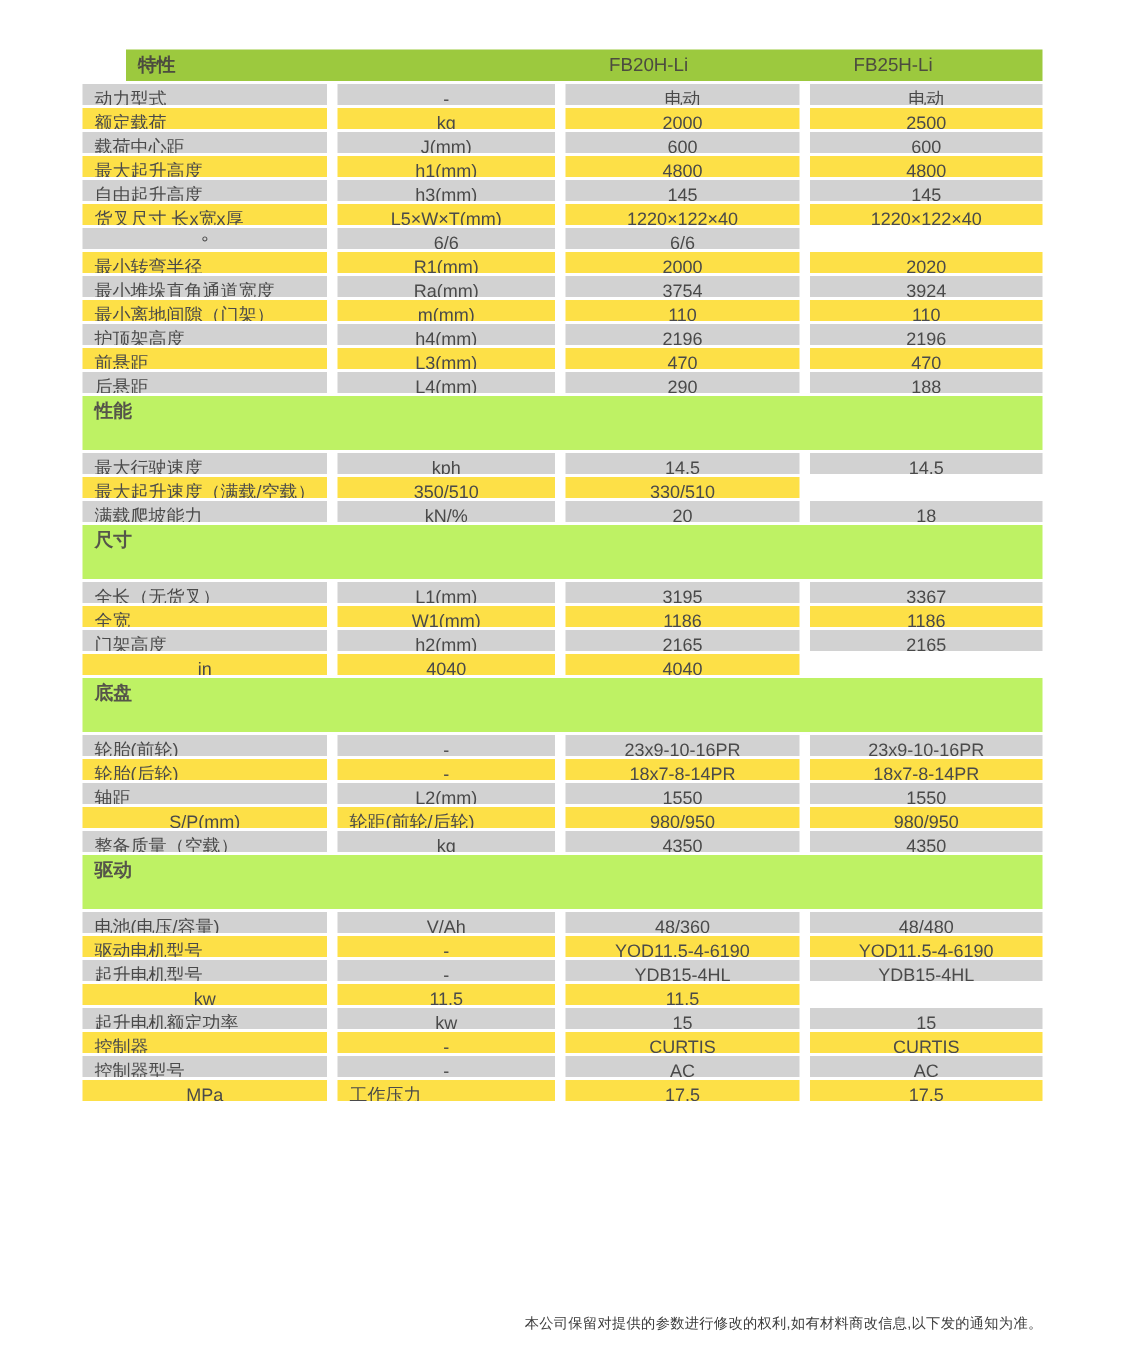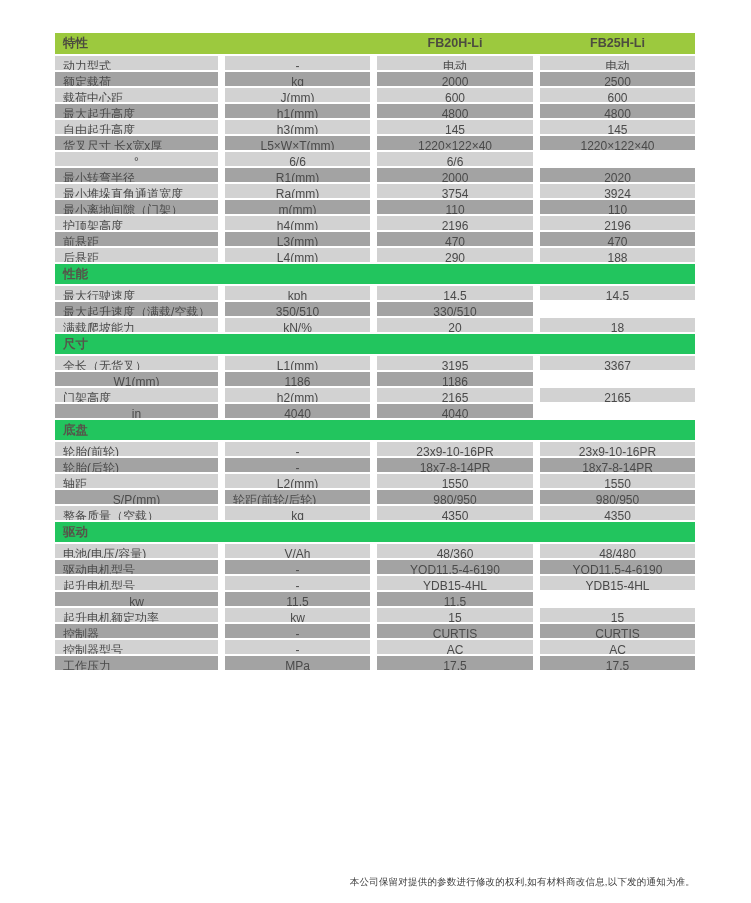--- a/index.html
+++ b/index.html
@@ -24,55 +24,56 @@
     grid-template-columns:163px 145px 156px 155px;
     column-gap:7px;
     height:14px;
     line-height:20px;
     font-size:12px;
   }
   .header-bar{
     background:#9cc93e;
     height:21px;
     line-height:21px;
+    margin-left:29px;
   }
   .header-bar .cell{background:transparent;color:#4c4c3f;}
   .header-feature{
     font-weight:bold;
     padding-left:8px;
     font-size:12.5px;
     color:#4c4c3f;
   }
   .header-model{
-    font-weight:bold;
-    text-align:center;
+    font-weight:normal;
+    text-align:left;
     font-size:12.5px;
     color:#4c4c3f;
   }
   .section-bar{
-    background:#22c55e;
-    height:20px;
+    background:#bef264;
+    height:36px;
     line-height:20px;
     font-size:12.5px;
     font-weight:bold;
     color:#55554a;
     padding-left:8px;
     box-sizing:border-box;
   }
   .cell{
     overflow:hidden;
     white-space:nowrap;
   }
   .cell.label{
     padding-left:8px;
     text-align:left;
   }
   .cell.center{text-align:center;}
   .row-dark .cell{background:#d2d2d2;}
-  .row-light .cell{background:#a3a3a3;}
+  .row-light .cell{background:#fde047;}
   .footer-note{
     position:absolute;
     top:876px;
     right:56px;
     font-size:9.5px;
     color:#3c3c3c;
     letter-spacing:0.2px;
   }
 </style>
 </head>
@@ -163,20 +164,21 @@
         <div class="cell label">满载爬坡能力</div>
         <div class="cell center">kN/%</div>
         <div class="cell center">20</div>
         <div class="cell center">18</div>
       </div><div class="section-bar">尺寸</div><div class="grid-row row-dark">
         <div class="cell label">全长（无货叉）</div>
         <div class="cell center">L1(mm)</div>
         <div class="cell center">3195</div>
         <div class="cell center">3367</div>
       </div><div class="grid-row row-light">
+        <div class="cell label">全宽</div>
         <div class="cell center">W1(mm)</div>
         <div class="cell center">1186</div>
         <div class="cell center">1186</div>
       </div><div class="grid-row row-dark">
         <div class="cell label">门架高度</div>
         <div class="cell center">h2(mm)</div>
         <div class="cell center">2165</div>
         <div class="cell center">2165</div>
       </div><div class="grid-row row-light">
         <div class="cell center">in</div>
@@ -235,20 +237,20 @@
         <div class="cell label">控制器</div>
         <div class="cell center">-</div>
         <div class="cell center">CURTIS</div>
         <div class="cell center">CURTIS</div>
       </div><div class="grid-row row-dark">
         <div class="cell label">控制器型号</div>
         <div class="cell center">-</div>
         <div class="cell center">AC</div>
         <div class="cell center">AC</div>
       </div><div class="grid-row row-light">
+        <div class="cell center">MPa</div>
         <div class="cell label">工作压力</div>
-        <div class="cell center">MPa</div>
         <div class="cell center">17.5</div>
         <div class="cell center">17.5</div>
       </div></div>
 </div>
 
 <div class="footer-note">本公司保留对提供的参数进行修改的权利,如有材料商改信息,以下发的通知为准。</div>
 
 </body></html>

